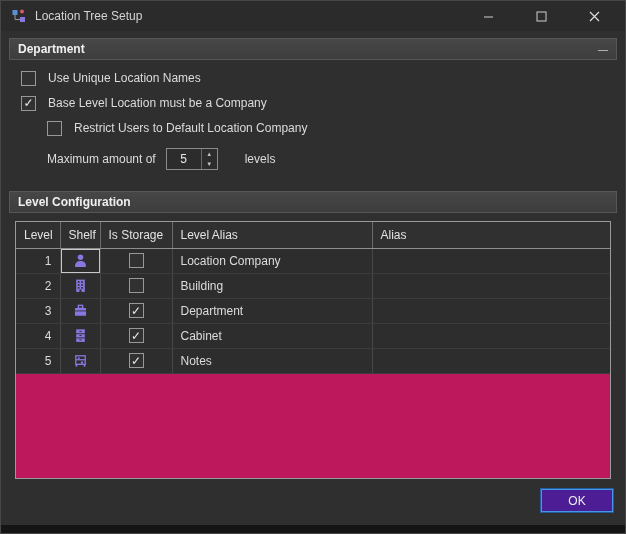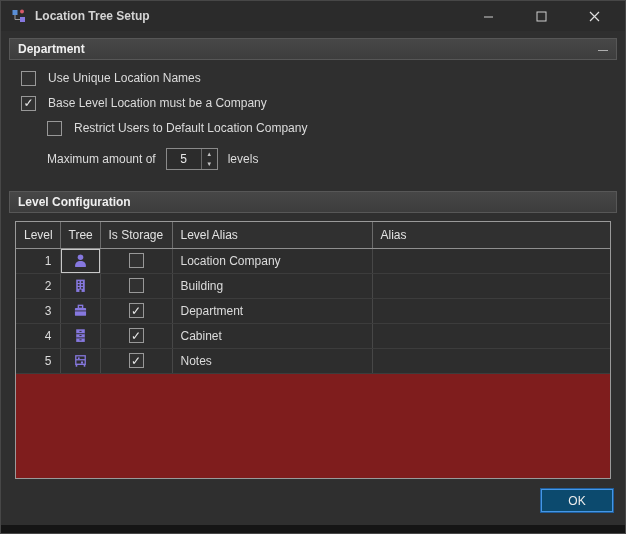--- a/index.html
+++ b/index.html
@@ -18,21 +18,21 @@
     overflow: hidden;
   }
   
   .titlebar {
     height: 30px; flex: 0 0 30px;
     display: flex; align-items: center;
     padding: 0 8px 0 10px;
     background: #2b2b2b;
   }
   .app-icon { width: 16px; height: 16px; flex: 0 0 16px; }
-  .win-title { margin-left: 8px; color: #d4d4d4; font-weight: bold; }
+  .win-title { margin-left: 8px; color: #d4d4d4; }
   .win-controls { margin-left: auto; display: flex; gap: 27px; padding-right: 10px; }
   .win-btn {
     width: 26px; height: 22px;
     display: flex; align-items: center; justify-content: center;
     color: #cfcfcf; cursor: pointer;
   }
   .win-btn svg { display: block; }
   
   .group-header {
     margin: 7px 8px 0 8px;
@@ -53,21 +53,21 @@
     width: 15px; height: 15px; flex: 0 0 15px;
     background: #313131;
     border: 1px solid #989898;
     display: inline-flex; align-items: center; justify-content: center;
     color: #e8e8e8; font-size: 12px; line-height: 1;
     cursor: pointer;
   }
   .checkbox.checked::after { content: "\2713"; }
   .max-row { display: flex; align-items: center; margin-left: 26px; margin-top: 12px; margin-bottom: 8px; }
   .max-label { margin-right: 10px; }
-  .suffix-label { margin-left: 10px; }
+  .suffix-label { margin-left: 27px; }
   .spin {
     display: flex; width: 52px; height: 22px;
     background: #2c2c2c; border: 1px solid #8a8a8a;
   }
   .spin input {
     width: 34px; border: 0; background: transparent;
     color: #e8e8e8; font-family: "Liberation Sans", sans-serif;
     font-size: 12px; text-align: center; outline: none;
   }
   .spin-btns { display: flex; flex-direction: column; width: 16px; border-left: 1px solid #6a6a6a; }
@@ -75,21 +75,21 @@
     flex: 1; display: flex; align-items: center; justify-content: center;
     color: #c4c4c4; font-size: 6px; cursor: pointer;
   }
   .spin-up::before { content: "\25B2"; }
   .spin-down::before { content: "\25BC"; }
   
   .table-wrap {
     flex: 1;
     margin: 8px 14px 10px 14px;
     border: 1px solid #9a9a9a;
-    background: #7f1d1d;
+    background: #be185d;
     overflow: hidden;
   }
   table { width: 100%; border-collapse: collapse; table-layout: fixed; }
   th {
     height: 26px;
     background: #303030;
     border-right: 1px solid #6b6b6b;
     border-bottom: 1px solid #8f8f8f;
     font-weight: normal; color: #e2e2e2;
     text-align: left; padding: 0 8px;
@@ -110,21 +110,21 @@
   td.icon-cell.sel { box-shadow: inset 0 0 0 1px #c8c8c8; }
   td.storage-cell .checkbox { margin: 0 auto; display: flex; }
   
   .footer {
     flex: 0 0 36px;
     display: flex; justify-content: flex-end; align-items: flex-start;
     gap: 10px; padding: 0 12px;
   }
   .btn {
     width: 72px; height: 23px;
-    background: #0c4a6e;
+    background: #4c1d95;
     color: #ececec;
     font-family: "Liberation Sans", sans-serif; font-size: 12px;
     cursor: pointer;
   }
   .btn-ok { border: 1px solid #4596e6; box-shadow: 0 0 0 1px #1f5f9e; }
   .btn-cancel { border: 1px solid #9a9a9a; }
   .bottom-edge { flex: 0 0 8px; background: #151515; }
 </style>
 </head>
 <body>
@@ -198,21 +198,21 @@
       <colgroup>
         <col style="width:44px">
           <col style="width:40px">
           <col style="width:72px">
           <col style="width:200px">
           <col>
       </colgroup>
       <thead>
         <tr>
           <th>Level</th>
-          <th>Tree</th>
+          <th>Shelf</th>
           <th>Is Storage</th>
           <th>Level Alias</th>
           <th>Alias</th>
         </tr>
       </thead>
       <tbody>
         <tr>
           <td class="level-cell">1</td>
           <td class="icon-cell sel">
             <svg width="15" height="15" viewBox="0 0 14 14">

